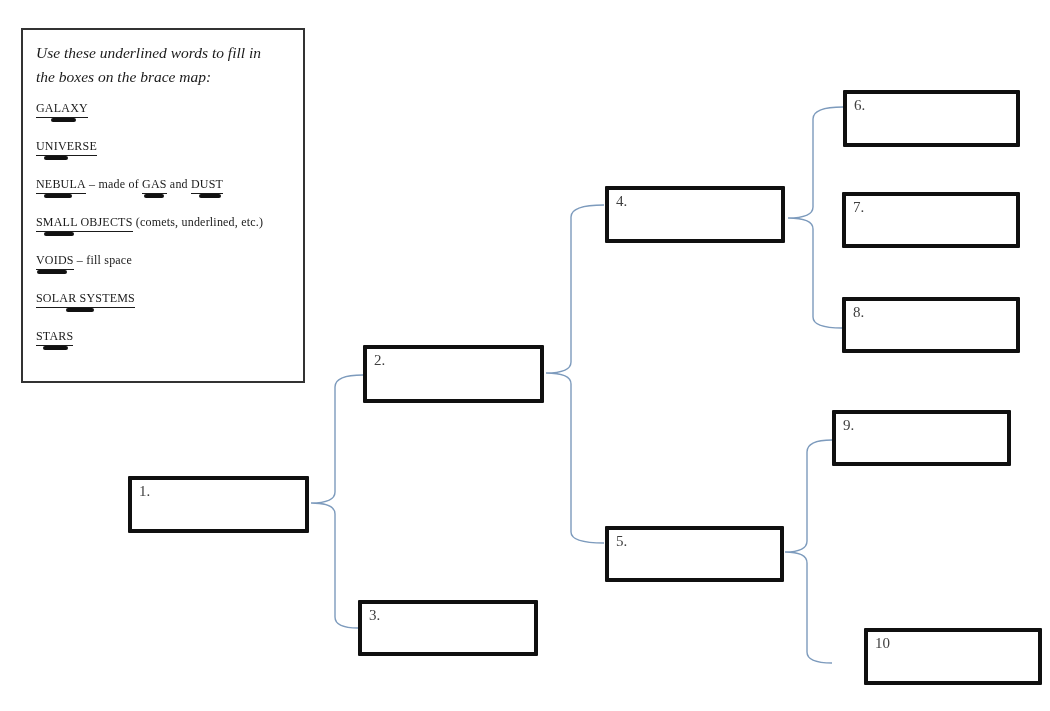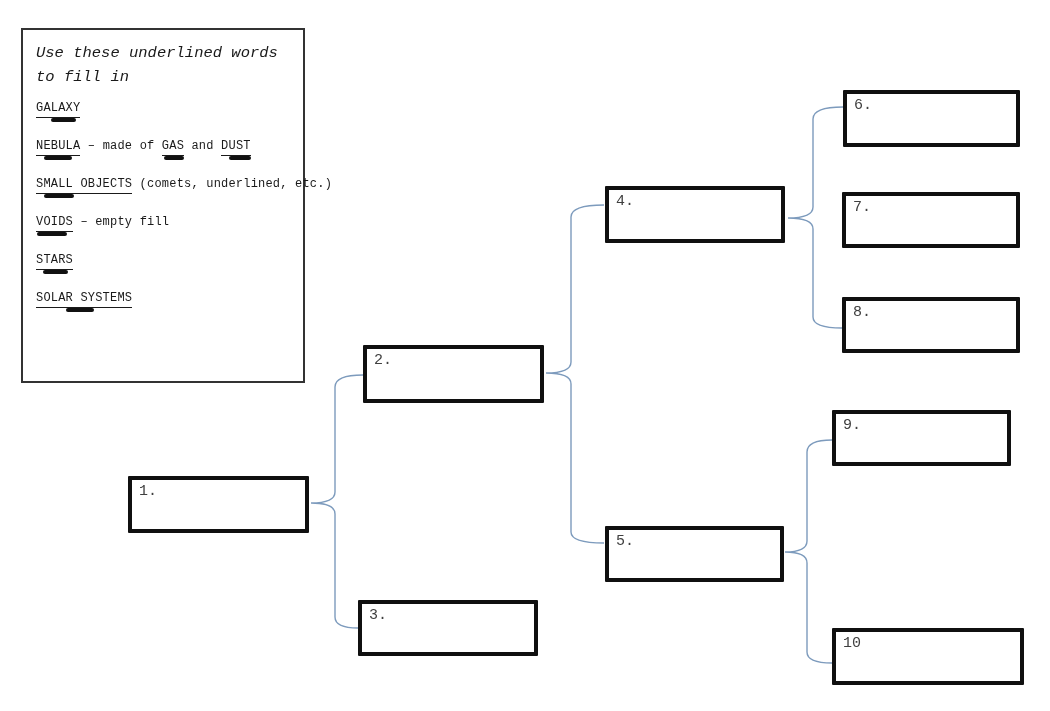--- a/index.html
+++ b/index.html
@@ -1,20 +1,20 @@
 <!DOCTYPE html>
 <html style="--box-border: #101010; --panel-border: #333333; --label: #3f3f3f; --text: #1a1a1a; --mark: #111111; --bg: #ffffff;"><head>
 <meta charset="utf-8">
 <style>
   html,body{margin:0;padding:0;background:#ffffff;}
   .canvas{
     position:relative;
     width:1050px;height:711px;
     background:var(--bg,#ffffff);
-    font-family:Liberation Mono, monospace;
+    font-family:Liberation Serif, serif;
     overflow:hidden;
   }
   
   .panel{
     position:absolute;left:21px;top:28px;width:284px;height:355px;
     box-sizing:border-box;
     border:2px solid var(--panel-border,#333);
     padding:11px 12px 0 13px;
     background:#fff;
   }
@@ -63,28 +63,30 @@
   .braces path{fill:none;stroke-width:1.4px;}
 </style>
 </head>
 <body>
 
 <div class="canvas">
 
   <div class="panel">
     <div class="instructions">
       <div>Use these underlined words to fill in</div>
+      <div>the boxes on the brace map:</div>
     </div>
     <div id="word-list">
         <div class="word-line"><span class="u">GALAXY<i class="mark" style="left: 15px; width: 25px;"></i></span></div>
+        <div class="word-line"><span class="u">UNIVERSE<i class="mark" style="left: 8px; width: 24px;"></i></span></div>
         <div class="word-line"><span class="u">NEBULA<i class="mark" style="left: 8px; width: 28px;"></i></span><span> – made of </span><span class="u">GAS<i class="mark" style="left: 2px; width: 20px;"></i></span><span> and </span><span class="u">DUST<i class="mark" style="left: 8px; width: 22px;"></i></span></div>
         <div class="word-line"><span class="u">SMALL OBJECTS<i class="mark" style="left: 8px; width: 30px;"></i></span><span> (comets, underlined, etc.)</span></div>
-        <div class="word-line"><span class="u">VOIDS<i class="mark" style="left: 1px; width: 30px;"></i></span><span> – empty fill</span></div>
+        <div class="word-line"><span class="u">VOIDS<i class="mark" style="left: 1px; width: 30px;"></i></span><span> – fill space</span></div>
+        <div class="word-line"><span class="u">SOLAR SYSTEMS<i class="mark" style="left: 30px; width: 28px;"></i></span></div>
         <div class="word-line"><span class="u">STARS<i class="mark" style="left: 7px; width: 25px;"></i></span></div>
-        <div class="word-line"><span class="u">SOLAR SYSTEMS<i class="mark" style="left: 30px; width: 28px;"></i></span></div>
       </div>
   </div>
 
   <svg class="braces" width="1050" height="711" viewBox="0 0 1050 711">
     <path d="M363,375 Q335,375 335,387 L335,492 Q335,503 311,503 Q335,503 335,514 L335,617 Q335,628 358,628" stroke="#7d9bbd"></path>
     <path d="M604,205 Q571,205 571,217 L571,362 Q571,373 546,373 Q571,373 571,384 L571,532 Q571,543 604,543" stroke="#7d9bbd"></path>
     <path d="M843,107 Q813,107 813,119 L813,207 Q813,218 788,218 Q813,218 813,229 L813,317 Q813,328 842,328" stroke="#7d9bbd"></path>
     <path d="M832,440 Q807,440 807,452 L807,541 Q807,552 785,552 Q807,552 807,563 L807,652 Q807,663 832,663" stroke="#7d9bbd"></path>
   </svg>
 
@@ -108,17 +110,17 @@
   </div>
   <div class="bigbox" style="left:842px;top:192px;width:178px;height:56px">
     <span class="num">7.</span>
   </div>
   <div class="bigbox" style="left:842px;top:297px;width:178px;height:56px">
     <span class="num">8.</span>
   </div>
   <div class="bigbox" style="left:832px;top:410px;width:179px;height:56px">
     <span class="num">9.</span>
   </div>
-  <div class="bigbox" style="left:832px;top:628px;width:192px;height:57px">
+  <div class="bigbox" style="left:864px;top:628px;width:178px;height:57px">
     <span class="num">10</span>
   </div>
 
 </div>
 
 </body></html>

